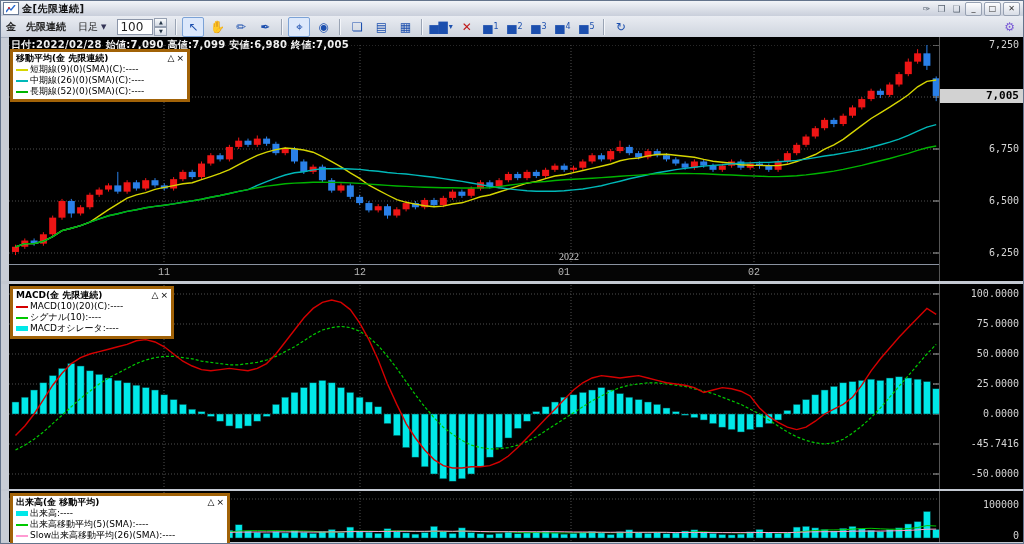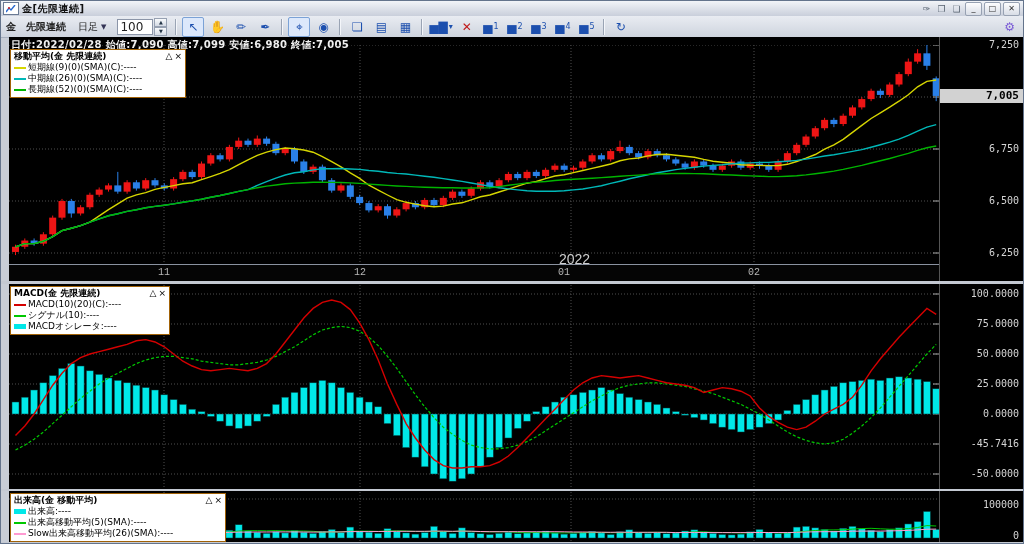--- a/index.html
+++ b/index.html
@@ -39,36 +39,36 @@
   #tb-right{margin-left:auto;padding-right:8px;font-size:12px;color:#7a5bd6;}
   
   .panel-black{position:absolute;background:#000;}
   .axis-black{position:absolute;background:#000;border-left:1px solid #555;}
   #xaxis-strip{position:absolute;left:8px;top:263px;width:930px;height:17px;background:#050505;
     border-top:1px solid #8a92a0;border-bottom:1px solid #8a92a0;}
   .splitter{position:absolute;left:0;width:100%;background:#c4c9d2;}
   #info-bar{position:absolute;left:10px;top:37px;width:920px;height:11px;color:#f0f0f0;
     font-size:10px;font-weight:bold;white-space:pre;letter-spacing:0.3px;}
   
-  .legend{position:absolute;background:#fff;border:1px solid #a16207;font-size:9px;color:#000;
+  .legend{position:absolute;background:#fff;border:3px solid #a16207;font-size:9px;color:#000;
     padding:1px 3px 2px 3px;line-height:11px;z-index:5;}
   .legend .lg-head{display:flex;align-items:center;font-weight:bold;white-space:nowrap;}
   .legend .lg-head .lg-title{margin-right:10px;}
   .legend .lg-btns{margin-left:auto;display:flex;gap:2px;font-weight:normal;}
   .legend .lg-btns span{cursor:default;font-size:9px;}
   .lg-row{display:flex;align-items:center;white-space:nowrap;}
   .sw-line{display:inline-block;width:12px;height:0;border-top:2px solid #000;margin-right:2px;}
   .sw-dash{display:inline-block;width:12px;height:0;border-top:2px dashed #000;margin-right:2px;}
   .sw-block{display:inline-block;width:12px;height:5px;margin-right:2px;}
   
   .ytick{position:absolute;right:4px;color:#d4d4d4;font-size:10px;font-family:"DejaVu Sans Mono",monospace;
     text-align:right;white-space:nowrap;}
   .xtick{position:absolute;color:#b8b8b8;font-size:10px;font-family:Liberation Mono, monospace;
     transform:translateX(-50%);top:2px;}
-  #year-label{position:absolute;color:#cfcfcf;font-size:14px;font-family:Liberation Sans, sans-serif;z-index:4;text-align:center;}
+  #year-label{position:absolute;color:#cfcfcf;font-size:10px;font-family:Liberation Serif, serif;z-index:4;text-align:center;}
   #price-tag{position:absolute;left:939px;width:83px;height:14px;background:#d2d2d2;color:#000;
     font-size:11px;font-weight:bold;font-family:"DejaVu Sans Mono",monospace;text-align:right;
     padding-right:4px;box-sizing:border-box;line-height:14px;z-index:6;}
   svg{position:absolute;overflow:hidden;}
   #bottom-chrome{position:absolute;left:0;top:541px;width:100%;height:3px;background:#c4c9d2;}
 </style>
 </head>
 <body>
 
 <div id="win">

